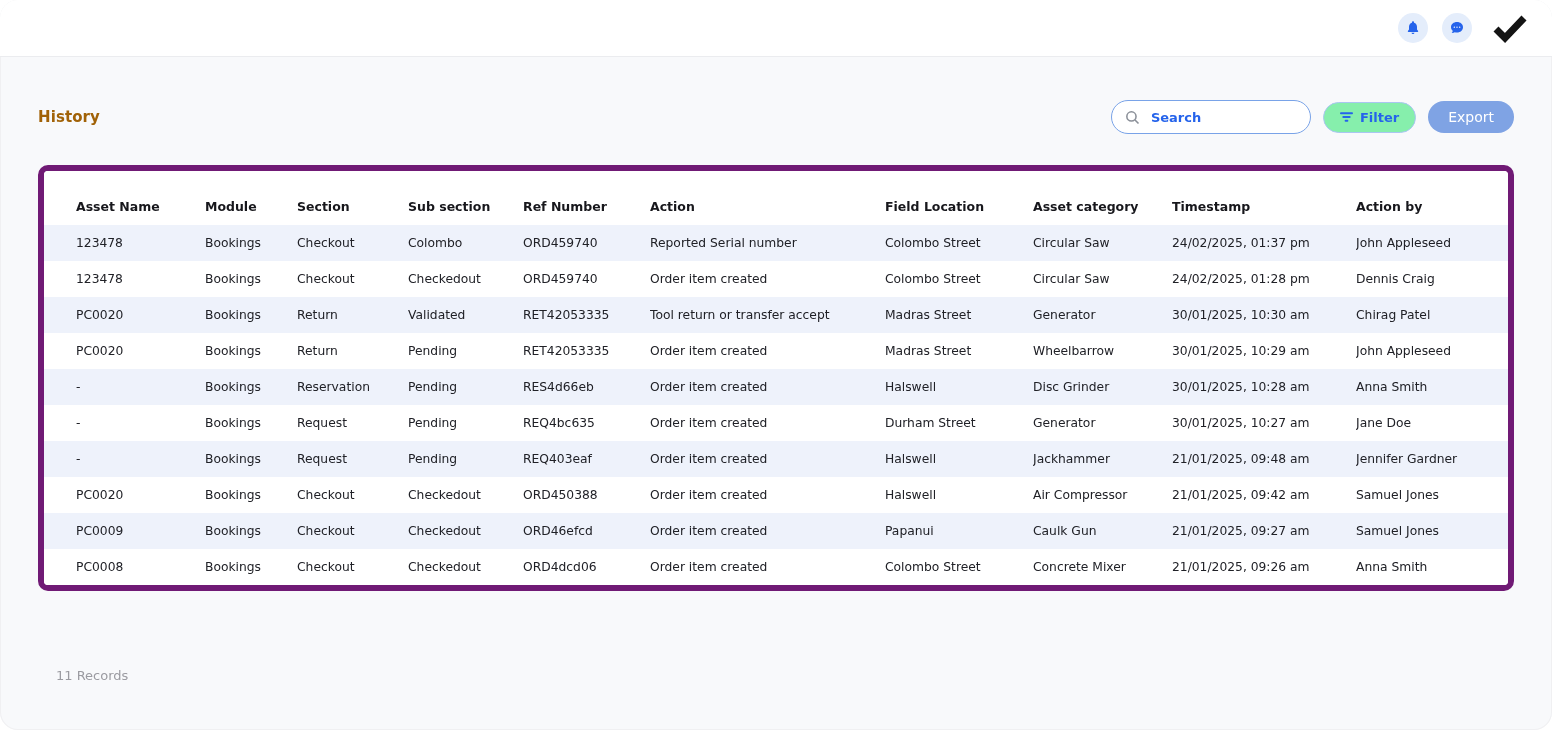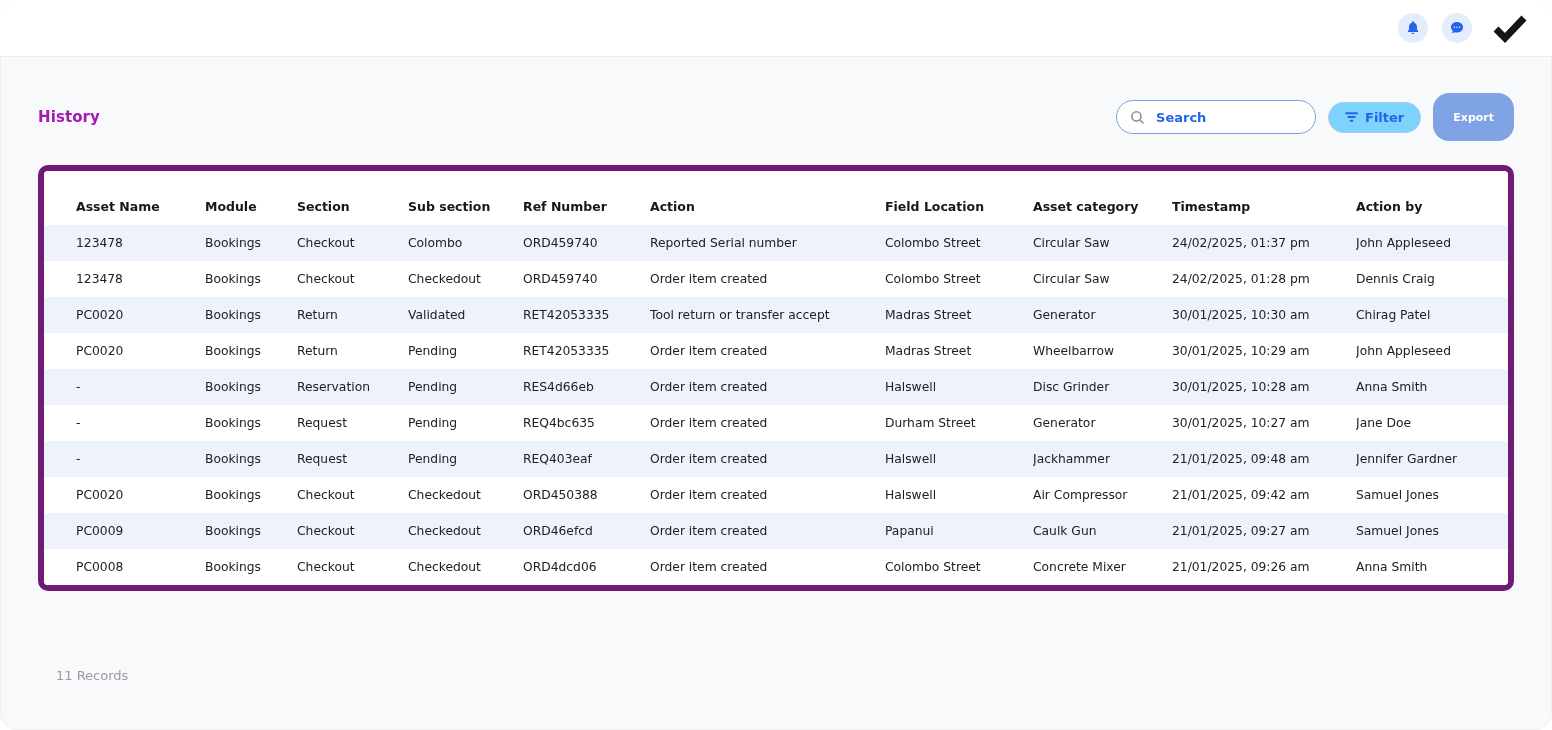--- a/index.html
+++ b/index.html
@@ -28,43 +28,43 @@
     background: #e4edfb; display: flex; align-items: center; justify-content: center;
     cursor: pointer; border: none;
   }
   .icon-circle svg { display: block; }
   .logo-check { margin-left: 6px; display: flex; align-items: center; }
   
   .page-header {
     position: absolute; top: 95px; left: 38px; right: 38px; height: 44px;
     display: flex; align-items: center; justify-content: space-between;
   }
-  .page-title { font-size: 15px; font-weight: bold; color: #a21caf; letter-spacing: .1px; }
+  .page-title { font-size: 15px; font-weight: bold; color: #a16207; letter-spacing: .1px; }
   .toolbar { display: flex; align-items: center; gap: 12px; }
   .search-box {
     width: 200px; height: 34px; border-radius: 17px;
     border: 1px solid #79a3e8; background: #ffffff;
     display: flex; align-items: center; padding: 0 12px 0 12px; gap: 10px;
   }
   .search-box input {
     border: none; outline: none; background: transparent;
     font-family: inherit; font-size: 13px; font-weight: bold; color: #000000;
     width: 140px;
   }
   .search-box input::placeholder { color: #2563eb; opacity: 1; }
   .btn-filter {
     height: 31px; padding: 0 16px; border-radius: 16px;
-    background: #7dd3fc; border: 1px solid #a9c6f1;
+    background: #86efac; border: 1px solid #a9c6f1;
     color: #2563eb; font-weight: bold; font-size: 13px; font-family: inherit;
     display: flex; align-items: center; gap: 7px; cursor: pointer;
   }
   .btn-export {
-    height: 48px; padding: 0 20px; border-radius: 16px;
+    height: 32px; padding: 0 20px; border-radius: 16px;
     background: #7fa3e4; border: none;
-    color: #ffffff; font-weight: bold; font-size: 11px; font-family: inherit;
+    color: #ffffff; font-weight: normal; font-size: 14px; font-family: inherit;
     display: flex; align-items: center; cursor: pointer;
   }
   
   .card {
     position: absolute; left: 38px; top: 165px; width: 1476px;
     background: #ffffff; border: 6px solid #701a75; border-radius: 10px;
     overflow: hidden;
   }
   table { border-collapse: collapse; table-layout: fixed; width: 1476px; }
   thead th {

